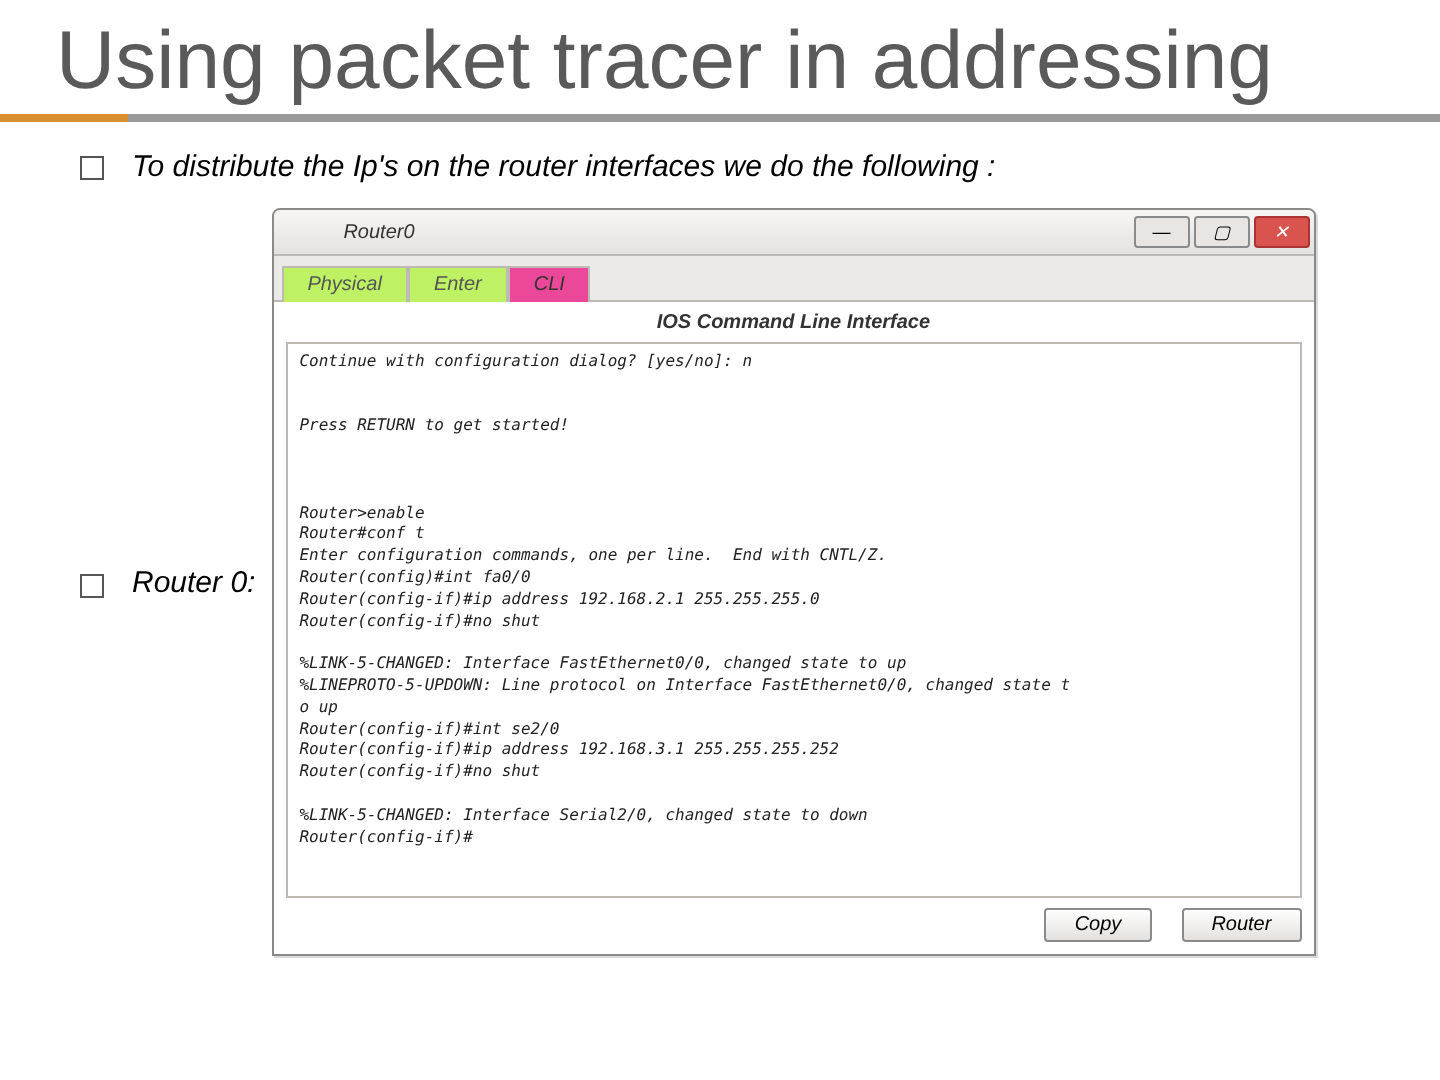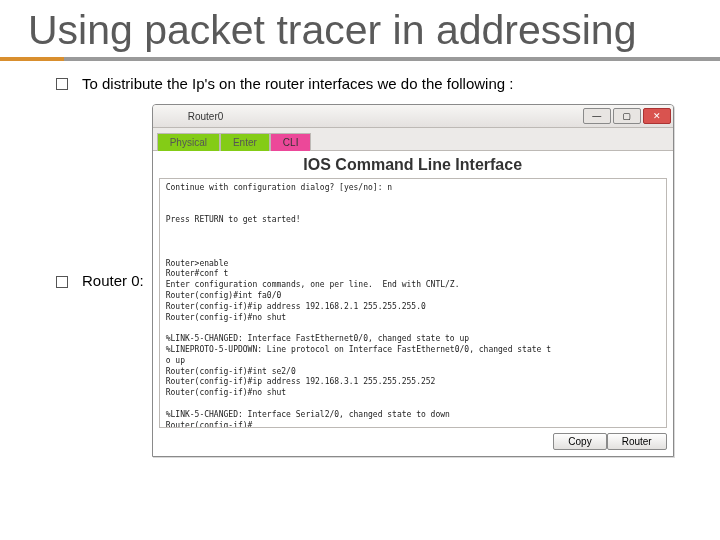--- a/index.html
+++ b/index.html
@@ -25,21 +25,22 @@
     line-height: 1.1;
   }
   .title-underline {
     display: flex;
     height: 4px;
     margin-bottom: 14px;
   }
   .ul-orange { width: 64px; background: #d98f2e; }
   .ul-gray   { flex: 1; background: #9a9a9a; }
   .bullets {
-    padding-left: 56px;
+    padding-left: 40px;
+    font-style: italic;
   }
   .bullet-row {
     display: flex;
     align-items: flex-start;
     margin-bottom: 12px;
     font-size: 15px;
     color: #000;
   }
   .bullet-mark {
     width: 10px;
@@ -84,60 +85,60 @@
   .pt-tabs {
     display: flex;
     padding: 4px 4px 0 4px;
     gap: 0;
     background: #eceae8;
   }
   .pt-tab {
     padding: 3px 12px;
     border: 1px solid #bdb9b5;
     border-bottom: none;
-    background: #84cc16;
+    background: #bef264;
     color: #333;
     position: relative;
     top: 1px;
   }
   .pt-tab.active {
     background: #ec4899;
     z-index: 2;
   }
   .pt-tab.inactive { color: #555; }
   .pt-body {
     border-top: 1px solid #bdb9b5;
     background: #fff;
     padding: 4px 6px 6px 6px;
   }
   .pt-subtitle {
     text-align: center;
-    font-size: 16px;
+    font-size: 10px;
     font-weight: 600;
     color: #333;
     padding: 1px 0 4px 0;
   }
   .cli {
     width: 100%;
     box-sizing: border-box;
     border: 1px solid #bdb9b5;
     background: #fff;
     padding: 4px 6px;
     font-family: "Lucida Console", Consolas, monospace;
     font-size: 8px;
     line-height: 1.35;
     color: #222;
     white-space: pre-wrap;
-    height: 250px;
+    height: 278px;
     overflow: hidden;
   }
   .pt-btnrow {
     display: flex;
     justify-content: flex-end;
-    gap: 0;
+    gap: 15px;
     padding-top: 5px;
   }
   .pt-btn {
     padding: 2px 14px;
     border: 1px solid #8a8a8a;
     background: linear-gradient(#fefefe,#e3e1df);
     border-radius: 2px;
     font-size: 10px;
   }
 </style>

